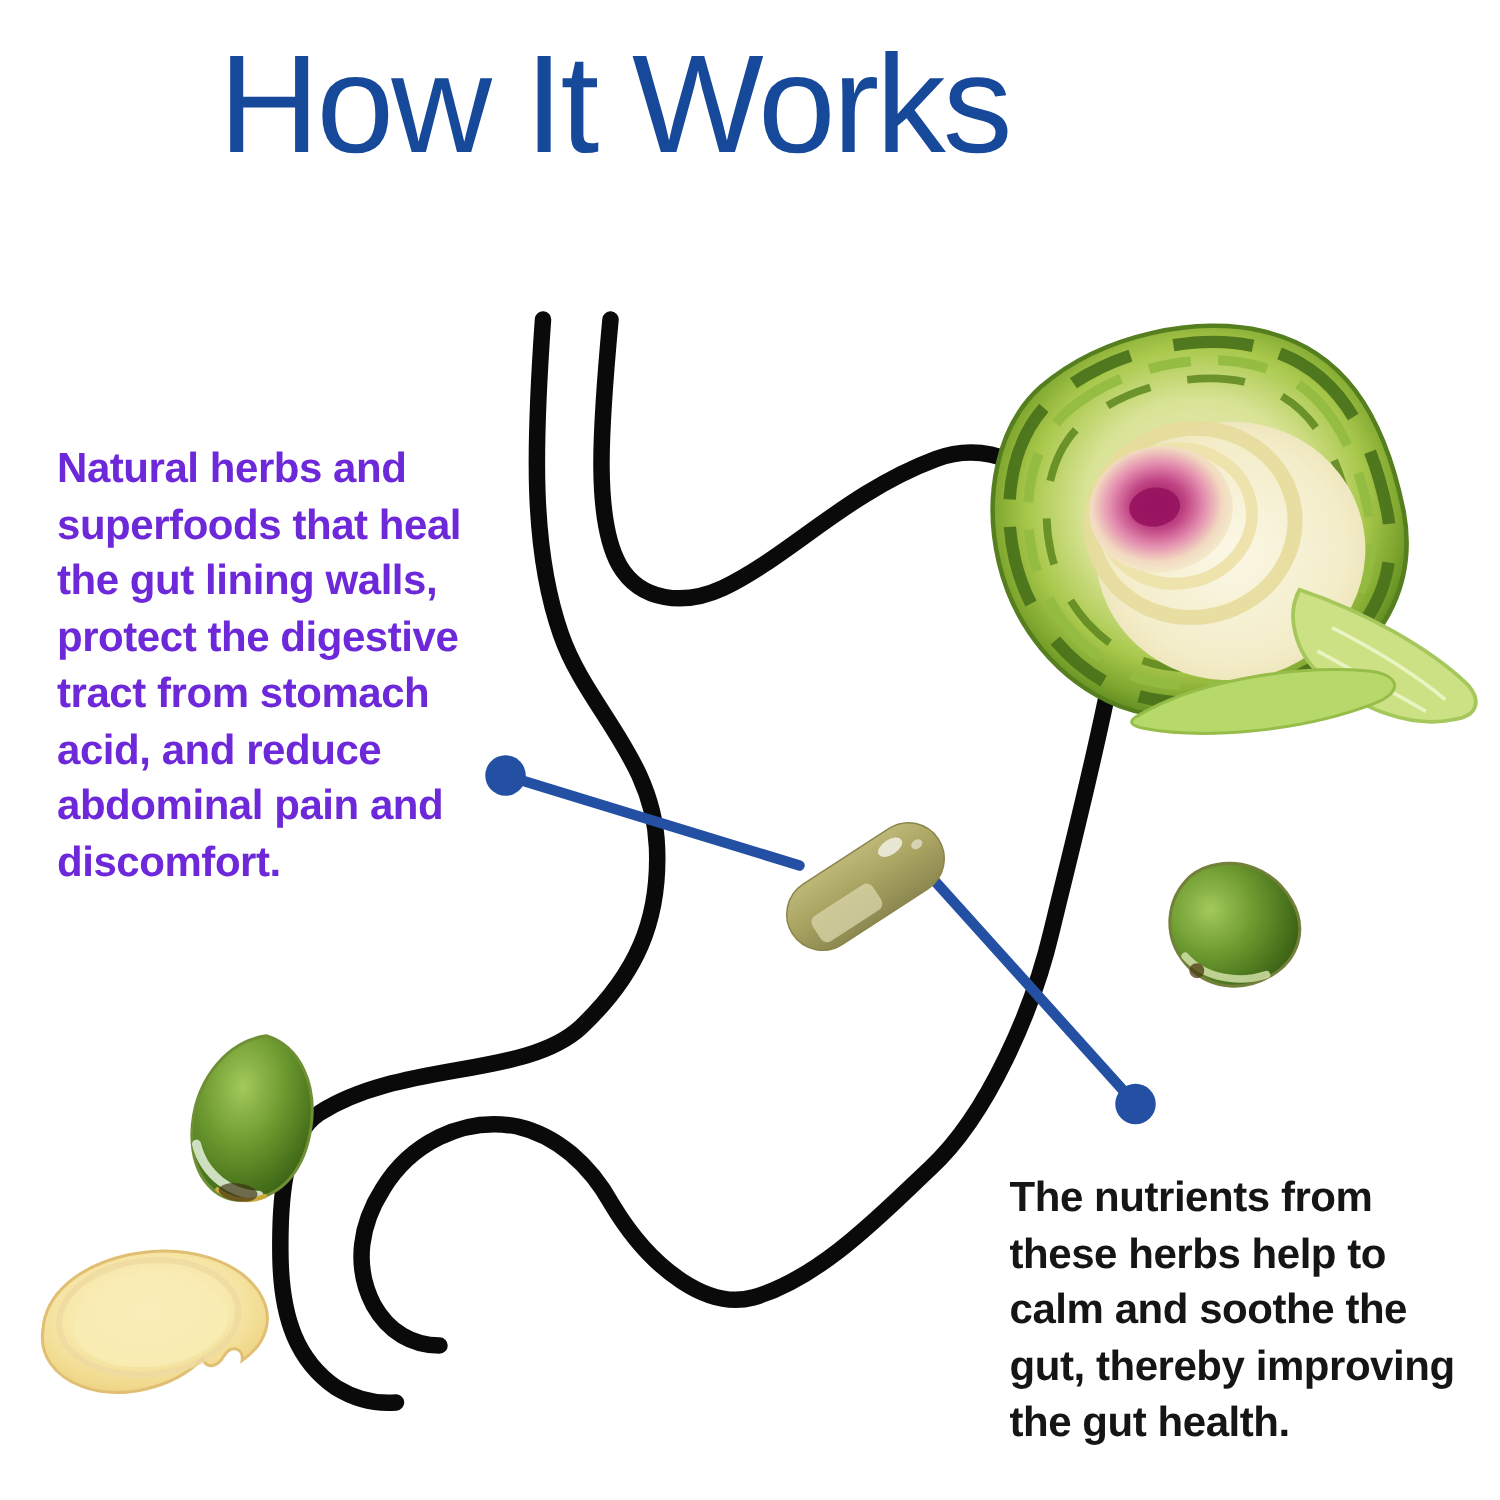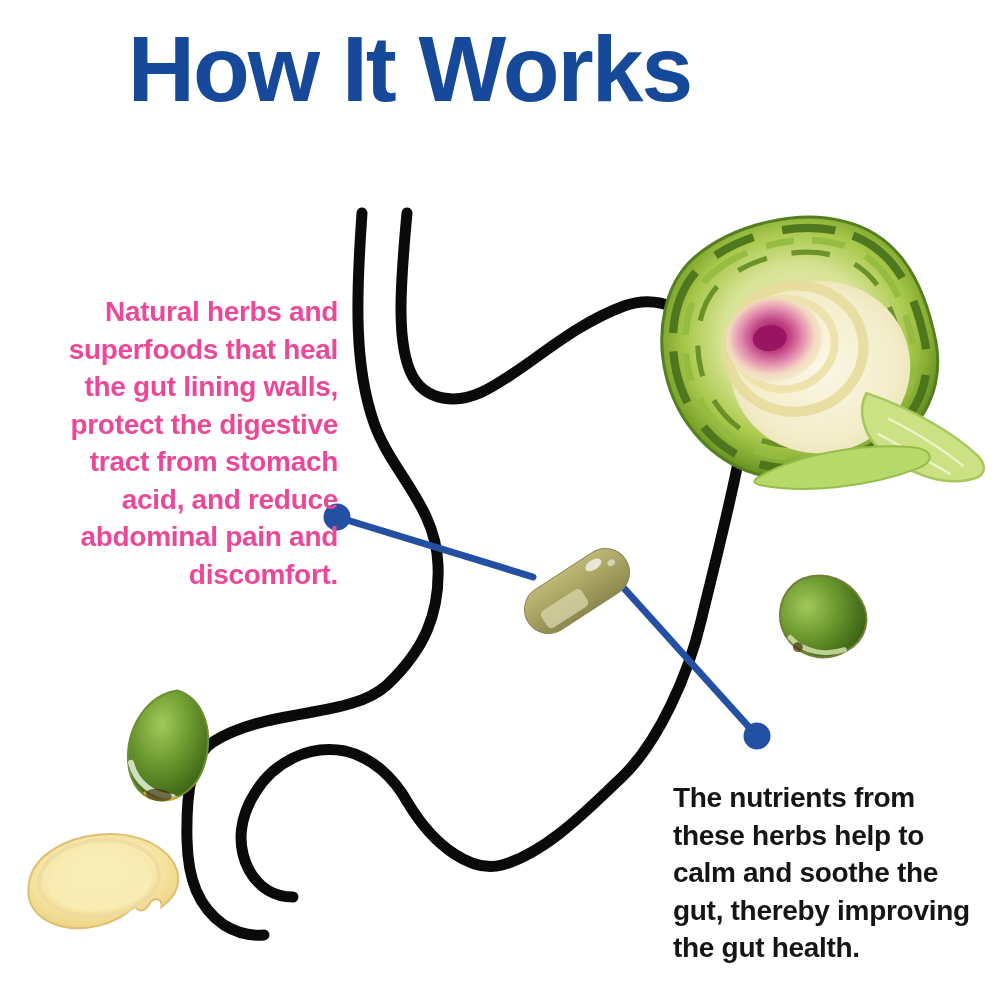--- a/index.html
+++ b/index.html
@@ -1,19 +1,19 @@
 <!DOCTYPE html>
 <html><head>
 <meta charset="utf-8">
 <style>
   html,body{margin:0;padding:0;background:#ffffff;}
   .canvas{position:relative;width:1000px;height:1000px;background:#ffffff;overflow:hidden;
           font-family:"Liberation Sans",sans-serif;}
   .title{position:absolute;top:18px;left:0;width:819px;margin:0;text-align:center;
-         font-size:93px;font-weight:bold;letter-spacing:-2px;line-height:1.1;}
+         font-size:93px;font-weight:normal;letter-spacing:-2px;line-height:1.1;}
   .art{position:absolute;left:0;top:0;width:1000px;height:1000px;}
   .callout{position:absolute;font-weight:bold;font-size:28px;line-height:37.5px;
            letter-spacing:-0.3px;}
   .callout-left{left:38px;top:293px;width:300px;}
   .callout-right{left:673px;top:779px;width:330px;}
 </style>
 </head>
 <body>
 
 <div class="canvas">
@@ -130,16 +130,16 @@
     </g>
 
     <g transform="translate(577,591) rotate(-33)">
       <rect x="-58" y="-24" width="116" height="48" rx="24" fill="url(#capGrad)" stroke="#8a854a" stroke-width="1"></rect>
       <rect x="-44" y="-2" width="48" height="20" rx="5" fill="#d9d5ab" opacity="0.75"></rect>
       <ellipse cx="28" cy="-13" rx="9" ry="5" fill="#ffffff" opacity="0.7"></ellipse>
       <ellipse cx="44" cy="-5" rx="4" ry="3" fill="#ffffff" opacity="0.5"></ellipse>
     </g>
   </svg>
 
-  <div class="callout callout-left" style="color: #ec4899; text-align: right;">Natural herbs and<br>superfoods that heal<br>the gut lining walls,<br>protect the digestive<br>tract from stomach<br>acid, and reduce<br>abdominal pain and<br>discomfort.</div>
+  <div class="callout callout-left" style="color: #6d28d9;">Natural herbs and<br>superfoods that heal<br>the gut lining walls,<br>protect the digestive<br>tract from stomach<br>acid, and reduce<br>abdominal pain and<br>discomfort.</div>
 
   <div class="callout callout-right" style="color: rgb(21, 21, 21);">The nutrients from<br>these herbs help to<br>calm and soothe the<br>gut, thereby improving<br>the gut health.</div>
 </div>
 
 </body></html>

